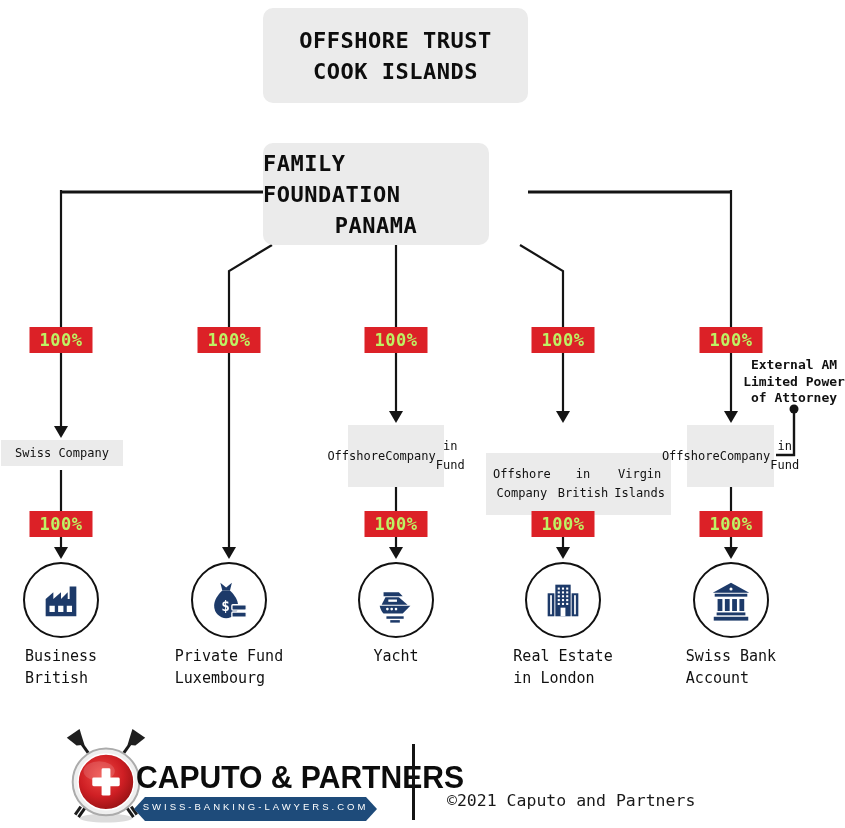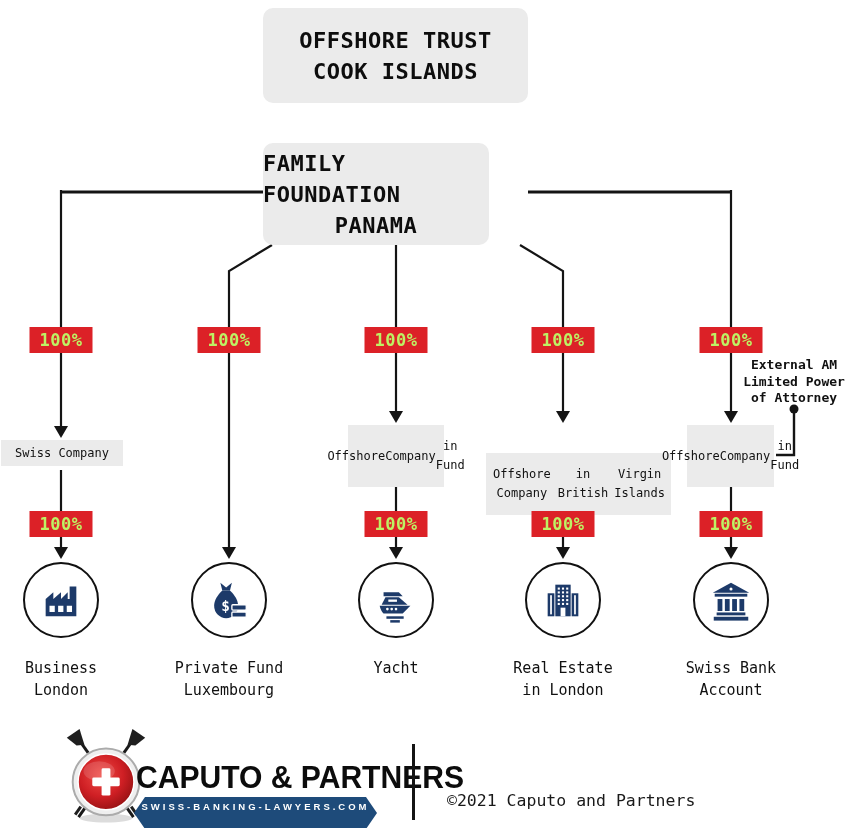--- a/index.html
+++ b/index.html
@@ -24,30 +24,30 @@
         align-items:center;justify-content:center;font-size:12px;line-height:19px;text-align:center;}
 
   .note{position:absolute;left:794px;top:357px;transform:translateX(-50%);text-align:center;
         font-size:13px;line-height:16.5px;white-space:nowrap;font-weight:bold;}
 
   .cnode{position:absolute;top:562px;width:76px;height:76px;border:2.5px solid #111;border-radius:50%;
          background:#fff;transform:translateX(-50%);display:flex;align-items:center;justify-content:center;
          box-sizing:border-box;color:var(--navy,#1d3a69);}
   .cnode svg{display:block;}
 
-  .alabel{position:absolute;top:645px;transform:translateX(-50%);text-align:center;
-          font-size:15px;line-height:22px;white-space:nowrap;margin-top:12px;}
+  .alabel{position:absolute;top:645px;transform:translateX(-50%);
+          font-size:15px;line-height:22px;white-space:nowrap;}
 
   
   .brand{position:absolute;left:136px;top:760px;font-family:"Liberation Sans",sans-serif;
          font-weight:bold;font-size:31px;color:#0c0c0c;letter-spacing:0;transform:scaleX(.97);
          transform-origin:left center;white-space:nowrap;}
-  .ribbon{position:absolute;left:134px;top:797px;width:243px;height:32px;background:var(--ribbon-blue,#1e4b7a);
+  .ribbon{position:absolute;left:134px;top:797px;width:243px;height:24px;background:var(--ribbon-blue,#1e4b7a);
           clip-path:polygon(0 50%,11px 0,calc(100% - 11px) 0,100% 50%,calc(100% - 11px) 100%,11px 100%);
-          color:#fff;font-family:"Liberation Sans",sans-serif;font-weight:bold;font-size:9.5px;
+          color:#fff;font-family:"Liberation Sans",sans-serif;font-weight:normal;font-size:9.5px;
           letter-spacing:3px;line-height:20px;text-align:center;}
   .vdivider{position:absolute;left:412px;top:744px;width:3px;height:76px;background:#141414;}
   .furl{position:absolute;left:447px;top:762px;font-size:16.5px;line-height:22px;color:#191919;}
   .fcopy{position:absolute;left:447px;top:790px;font-size:16.5px;line-height:22px;color:#191919;}
 </style>
 </head>
 <body>
 
 <div id="canvas">
 
@@ -196,21 +196,21 @@
       <rect x="17.6" y="23" width="5" height="12.5" fill="currentColor"></rect>
       <rect x="25.2" y="23" width="5" height="12.5" fill="currentColor"></rect>
       <rect x="32.8" y="23" width="5" height="12.5" fill="currentColor"></rect>
       <rect x="9" y="37" width="30" height="3" fill="currentColor"></rect>
       <rect x="6" y="41.5" width="36" height="4" fill="currentColor"></rect>
     </svg>
   </div>
 
   <div class="alabel" style="left:61px;">
     <div>Business</div>
-    <div>London</div>
+    <div>British</div>
   </div>
   <div class="alabel" style="left:229px;">
     <div>Private Fund</div>
     <div>Luxembourg</div>
   </div>
   <div class="alabel" style="left:396px;">
     <div>Yacht</div>
   </div>
   <div class="alabel" style="left:563px;">
     <div>Real Estate</div>

